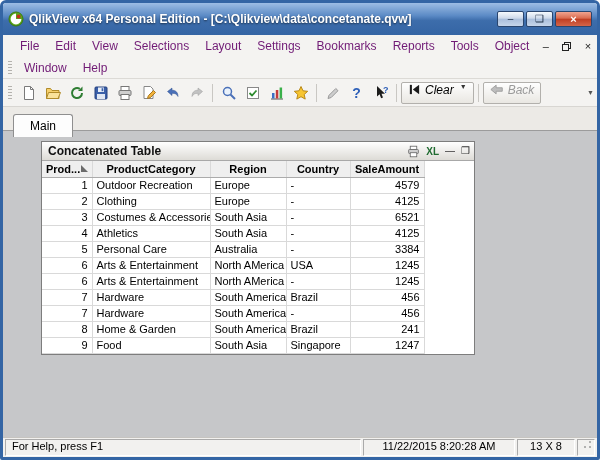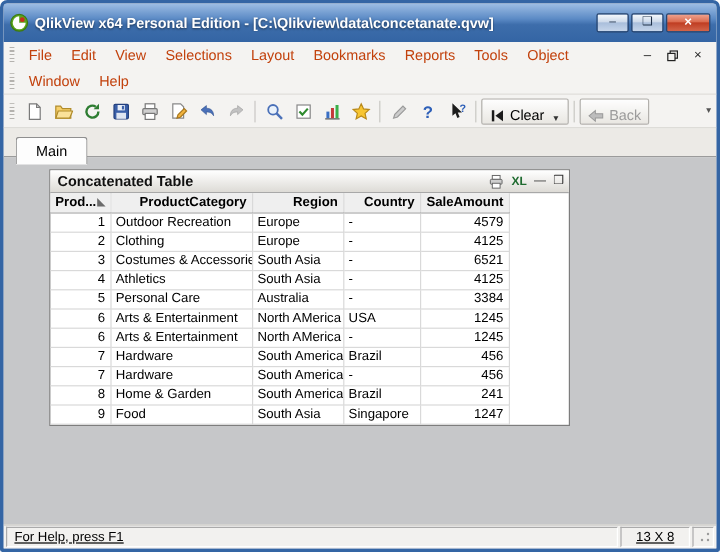--- a/index.html
+++ b/index.html
@@ -19,32 +19,32 @@
             display:flex; align-items:center; justify-content:center; line-height:1; }
   .winbtn.close { width:37px; color:#fff; font-weight:bold; font-size:11px;
             background:linear-gradient(#f0a490,#da6a4e 45%,#bf3d22 50%,#d3654a); }
 
   
   .menubar { background:#f4f3f1; display:flex; align-items:center; padding:1px 3px; }
   .menubar.row1 { height:22px; flex:0 0 22px; }
   .menubar.row2 { height:22px; flex:0 0 22px; border-bottom:1px solid #dcdad6; }
   .grip { width:4px; height:14px; margin:0 4px 0 2px;
           background:repeating-linear-gradient(to bottom,#b4b2ae 0 1px,transparent 1px 3px); }
-  .menu-item { font-size:12px; color:#c2410c; padding:3px 8px; cursor:default; }
+  .menu-item { font-size:12px; color:#701a75; padding:3px 8px; cursor:default; }
   .mdi-controls { margin-left:auto; display:flex; align-items:center; gap:4px; padding-right:4px; }
   .mdi-btn { width:17px; height:15px; display:flex; align-items:center; justify-content:center;
              color:#222; font-size:11px; line-height:1; }
 
   
   .toolbar { height:28px; flex:0 0 28px; background:#f4f3f1; display:flex; align-items:center;
              padding:2px 3px; gap:1px; border-bottom:1px solid #d8d6d2; }
   .tbtn { width:23px; height:22px; display:flex; align-items:center; justify-content:center; border-radius:2px; }
   .sep { width:1px; height:18px; background:#c9c7c3; margin:0 3px; }
-  .cmd-btn { display:flex; align-items:flex-end; gap:4px; height:22px; padding:0 6px; font-size:12px;
-             border:1px solid #b2b0ac; border-radius:2px; background:linear-gradient(#fefefe,#e9e7e2); }
+  .cmd-btn { display:flex; align-items:flex-start; gap:4px; height:22px; padding:0 6px; font-size:12px;
+             border:1px solid #b2b0ac; border-radius:2px; background:linear-gradient(#fefefe,#e9e7e2);font-style:italic; }
   .cmd-btn .dd { font-size:7px; color:#333; margin-left:2px; }
   .cmd-btn.disabled { color:#9b9b9b; }
   .help-glyph { color:#2d5fb8; font-weight:bold; font-size:14px; }
 
   
   .tabstrip { height:24px; flex:0 0 24px; background:#eceae6; display:flex; align-items:flex-end;
               padding:0 0 0 10px; border-bottom:1px solid #9b9b9b; }
   .tab { background:#fdfdfd; border:1px solid #8f8f8f; border-bottom:none; border-radius:3px 3px 0 0;
          padding:4px 16px 4px 16px; font-size:12px; position:relative; top:7px; }
 
@@ -54,34 +54,34 @@
   .caption { height:19px; display:flex; align-items:center; padding:0 4px 0 6px; gap:6px;
              background:linear-gradient(#ffffff,#dddbd6); border-bottom:1px solid #a8a8a8; }
   .caption-title { font-size:12px; font-weight:bold; color:#111; flex:1 1 auto; white-space:nowrap; }
   .cap-ic { display:flex; align-items:center; justify-content:center; height:14px; }
   .xl-label { font-size:10px; font-weight:bold; color:#1f6b30; letter-spacing:0; }
   .cap-glyph { font-size:10px; color:#333; line-height:1; }
 
   table.data { border-collapse:collapse; table-layout:fixed; width:382px; font-size:11px; }
   table.data th, table.data td { border-right:1px solid #d9d9d9; border-bottom:1px solid #d9d9d9;
              padding:1px 4px; height:16px; white-space:nowrap; overflow:hidden; }
-  table.data th { background:#efefef; border-bottom:1px solid #ababab; font-weight:bold; text-align:right; }
+  table.data th { background:#efefef; border-bottom:1px solid #ababab; font-weight:bold; text-align:center; }
   .col0 { width:50px; text-align:right; }
   .col1 { width:118px; text-align:left; }
   .col2 { width:76px; text-align:left; }
   .col3 { width:64px; text-align:left; }
   .col4 { width:74px; text-align:right; }
   th.col0 .hwrap { display:flex; align-items:center; }
   .sort-tri { margin-left:auto; width:0; height:0; border-bottom:7px solid #6b6b6b; border-right:7px solid transparent; }
   th.col4 { text-align:right; }
 
   
   .statusbar { height:20px; flex:0 0 20px; background:#f2f1ef; display:flex; align-items:stretch;
                gap:2px; padding:1px 2px; border-top:1px solid #c6c4c0; font-size:11px; }
-  .panel { border:1px solid; border-color:#aaa #fff #fff #aaa; display:flex; align-items:center; padding:0 6px;text-decoration:underline; }
+  .panel { border:1px solid; border-color:#aaa #fff #fff #aaa; display:flex; padding:0 6px; }
   .panel.main { flex:1 1 auto; }
   .panel.clock { width:152px; justify-content:center; }
   .panel.dims { width:58px; justify-content:center; }
   .panel.gripcell { width:18px; justify-content:flex-end; padding:0 2px; }
 </style>
 </head>
 <body>
 
 <div class="window">
 
@@ -100,20 +100,21 @@
   </div>
 
   <div class="menubar row1">
     <div class="grip"></div>
     <div style="display:flex;align-items:center;">
         <span class="menu-item">File</span>
         <span class="menu-item">Edit</span>
         <span class="menu-item">View</span>
         <span class="menu-item">Selections</span>
         <span class="menu-item">Layout</span>
+        <span class="menu-item">Settings</span>
         <span class="menu-item">Bookmarks</span>
         <span class="menu-item">Reports</span>
         <span class="menu-item">Tools</span>
         <span class="menu-item">Object</span>
       </div>
     <div class="mdi-controls">
       <span class="mdi-btn">–</span>
       <span class="mdi-btn">
         <svg width="11" height="11" viewBox="0 0 11 11">
             <rect x="3.5" y="1.5" width="6" height="6" fill="none" stroke="#222"></rect>
@@ -360,20 +361,23 @@
             </tr>
           </tbody>
       </table>
     </div>
   </div>
 
   <div class="statusbar">
     <div class="panel main">
       <span>For Help, press F1</span>
     </div>
+    <div class="panel clock">
+      <span>11/22/2015 8:20:28 AM</span>
+    </div>
     <div class="panel dims">
       <span>13 X 8</span>
     </div>
     <div class="panel gripcell">
       <svg width="9" height="9" viewBox="0 0 9 9">
           <circle cx="7" cy="2" r="1" fill="#9a9a9a"></circle>
           <circle cx="7" cy="7" r="1" fill="#9a9a9a"></circle>
           <circle cx="2" cy="7" r="1" fill="#9a9a9a"></circle>
         </svg>
     </div>

